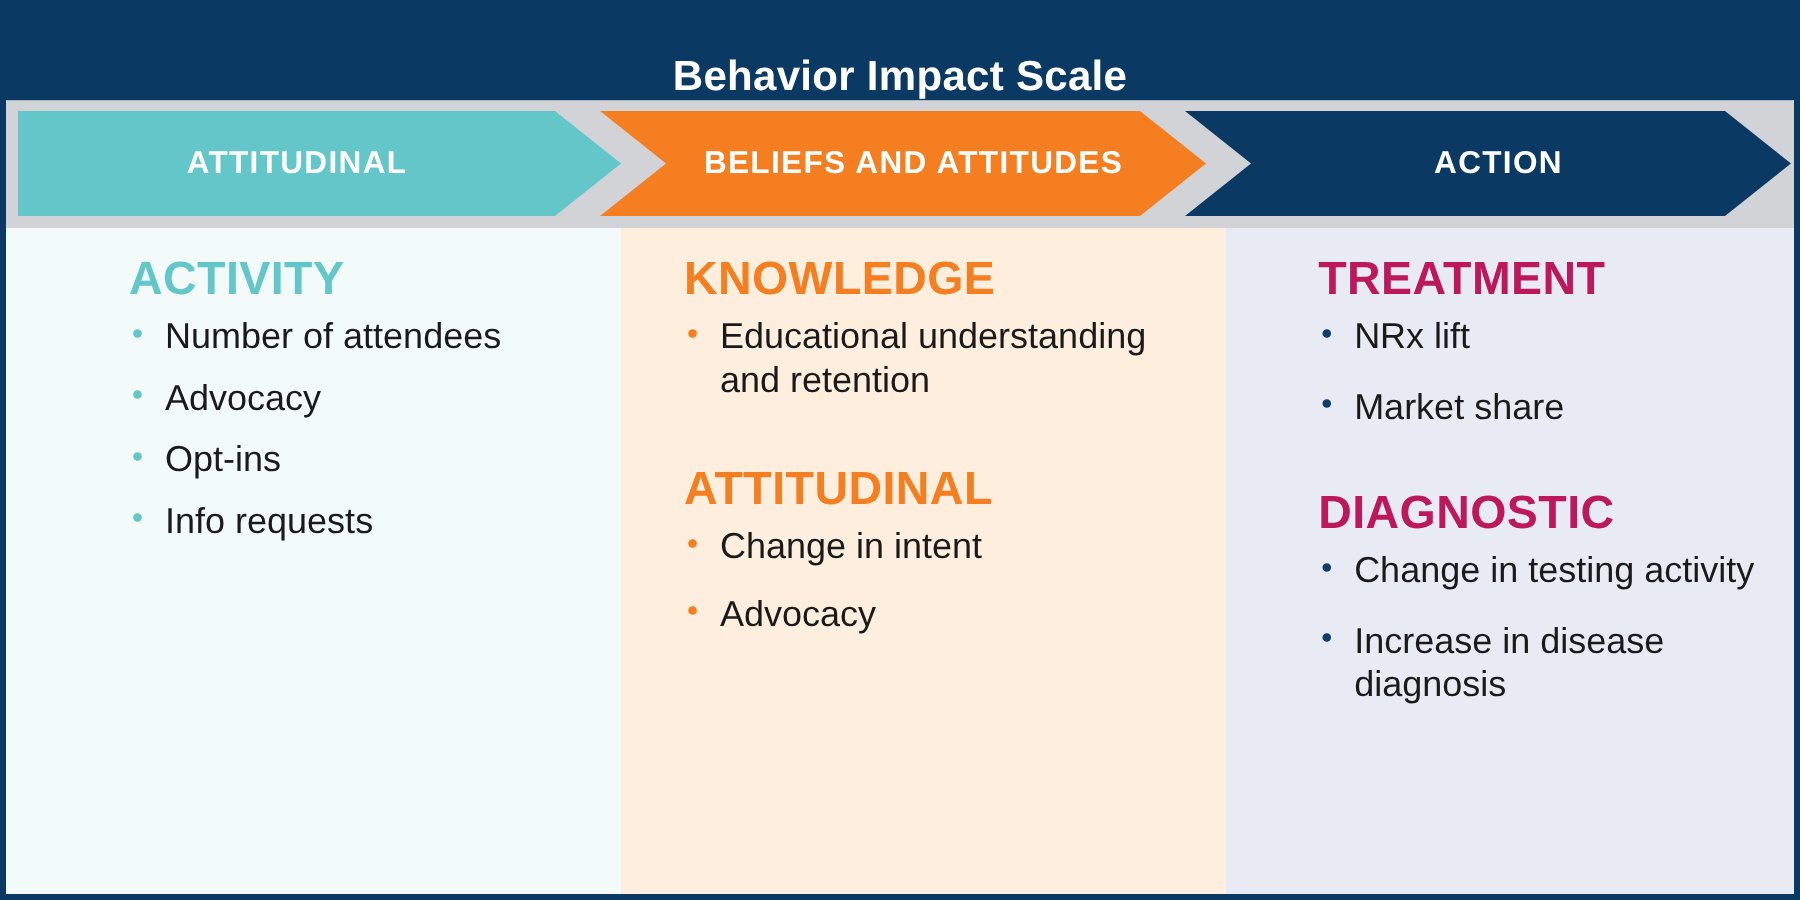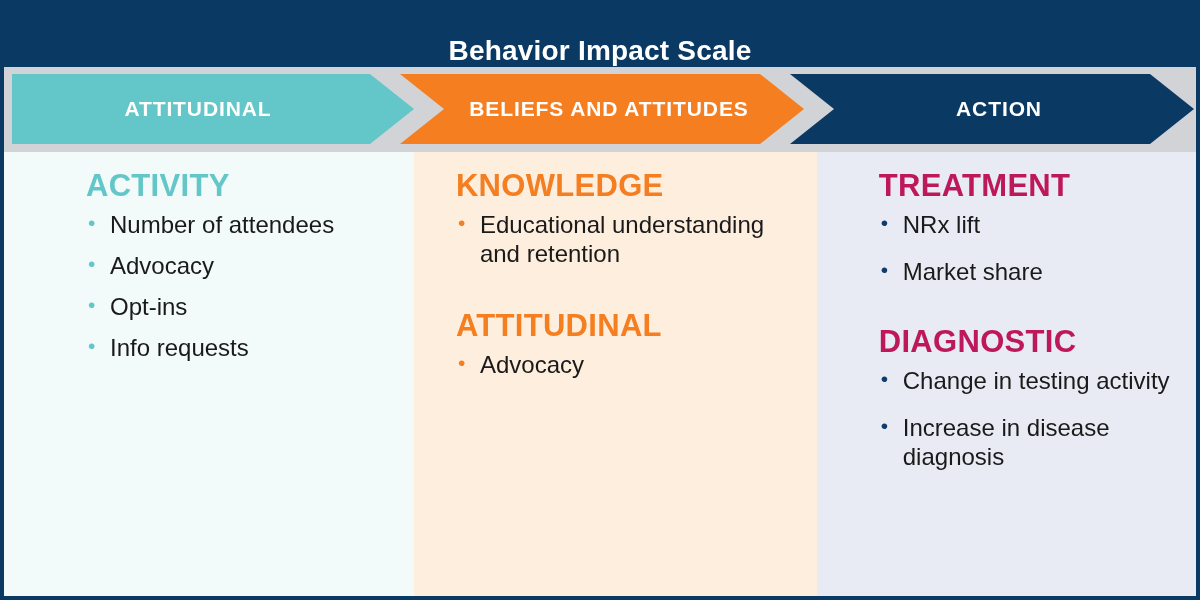--- a/index.html
+++ b/index.html
@@ -197,20 +197,21 @@
     <div class="column col-2">
       <div class="group">
         <h2 class="group-heading">KNOWLEDGE</h2>
         <ul class="bullets">
           <li>Educational understanding and retention</li>
         </ul>
       </div>
       <div class="group">
         <h2 class="group-heading">ATTITUDINAL</h2>
         <ul class="bullets">
+          <li>Change in intent</li>
           <li>Advocacy</li>
         </ul>
       </div>
     </div>
 
     <div class="column col-3">
       <div class="group">
         <h2 class="group-heading">TREATMENT</h2>
         <ul class="bullets">
           <li>NRx lift</li>

